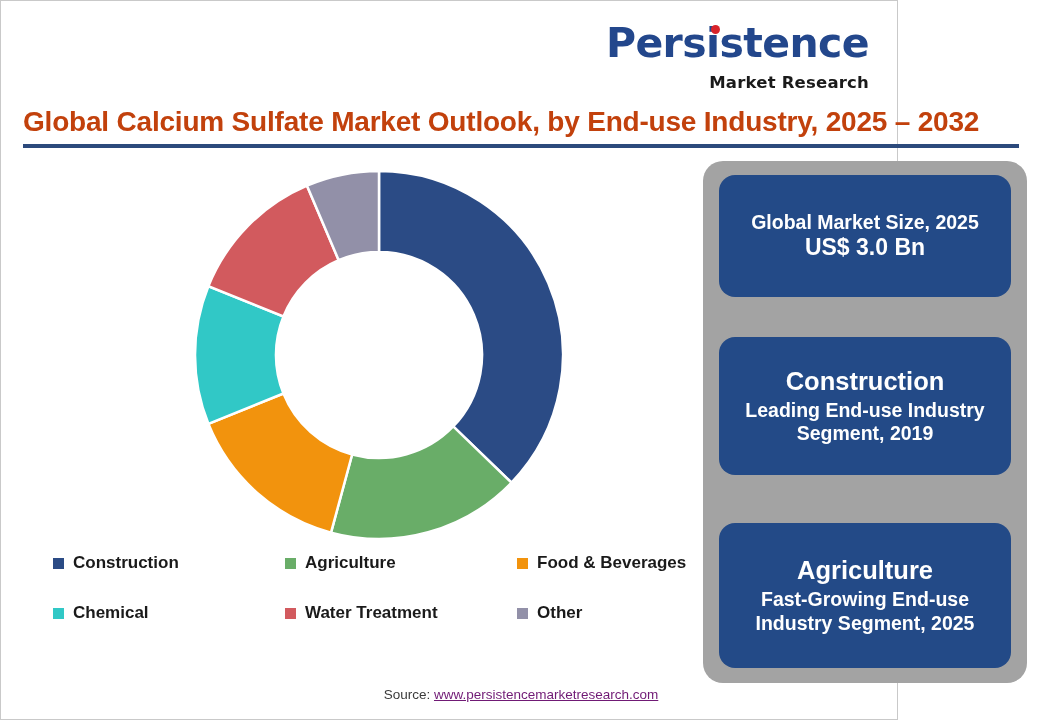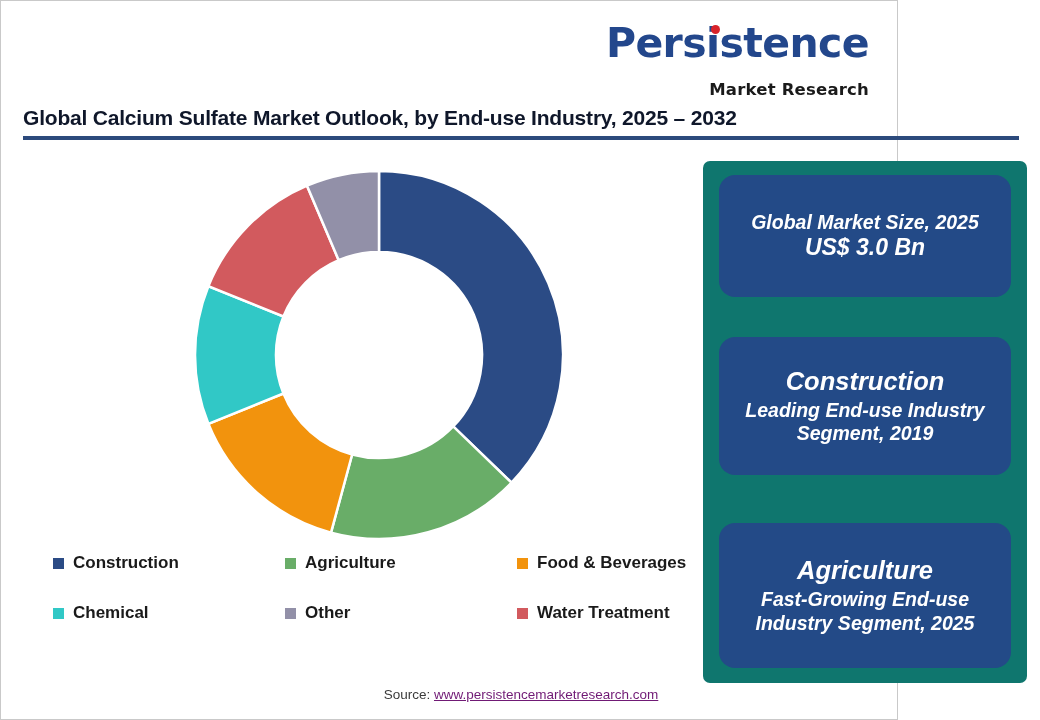--- a/index.html
+++ b/index.html
@@ -47,34 +47,34 @@
     height: 9px;
     border-radius: 50%;
     background: #d8232a;
   }
   #logo-sub {
     font-size: 16.5px;
     font-weight: bold;
     color: #1a1a1a;
     letter-spacing: 0.2px;
     font-family: "DejaVu Sans", sans-serif;
-    margin-top: 18px;
+    margin-top: 11px;
   }
 
   
   #title-wrap {
     position: absolute;
     top: 105px;
     left: 22px;
     width: 996px;
   }
   #title {
-    font-size: 21px;
-    font-weight: bold;
-    color: #0f172a;
+    font-size: 28px;
+    font-weight: bold;
+    color: #c2410c;
     letter-spacing: -0.2px;
     white-space: nowrap;
     font-family: "Liberation Sans", sans-serif;
   }
   #title-rule {
     margin-top: 6px;
     height: 4px;
     background: #2c4a7c;
     width: 996px;
   }
@@ -123,23 +123,22 @@
     font-family: "Liberation Sans", sans-serif;
   }
 
   
   #side-panel {
     position: absolute;
     left: 702px;
     top: 160px;
     width: 324px;
     height: 522px;
-    background: #0f766e;
-    border-radius: 7px;
-    font-style: italic;
+    background: #a3a3a3;
+    border-radius: 20px;
   }
   .card {
     position: absolute;
     left: 16px;
     width: 292px;
     background: #234a87;
     border-radius: 16px;
     color: #ffffff;
     text-align: center;
     box-sizing: border-box;
@@ -230,26 +229,26 @@
       </div>
       <div class="legend-item">
         <span class="legend-swatch" style="background: rgb(242, 147, 13);"></span>
         <span class="legend-label">Food &amp; Beverages</span>
       </div>
       <div class="legend-item">
         <span class="legend-swatch" style="background: rgb(49, 200, 198);"></span>
         <span class="legend-label">Chemical</span>
       </div>
       <div class="legend-item">
+        <span class="legend-swatch" style="background: rgb(210, 90, 94);"></span>
+        <span class="legend-label">Water Treatment</span>
+      </div>
+      <div class="legend-item">
         <span class="legend-swatch" style="background: rgb(146, 144, 168);"></span>
         <span class="legend-label">Other</span>
-      </div>
-      <div class="legend-item">
-        <span class="legend-swatch" style="background: rgb(210, 90, 94);"></span>
-        <span class="legend-label">Water Treatment</span>
       </div>
     </div>
 
   <div id="side-panel">
 
     <div class="card" id="card-market-size">
       <div class="card-line-small">Global Market Size, 2025</div>
       <div class="card-line-big">US$ 3.0 Bn</div>
     </div>
 

